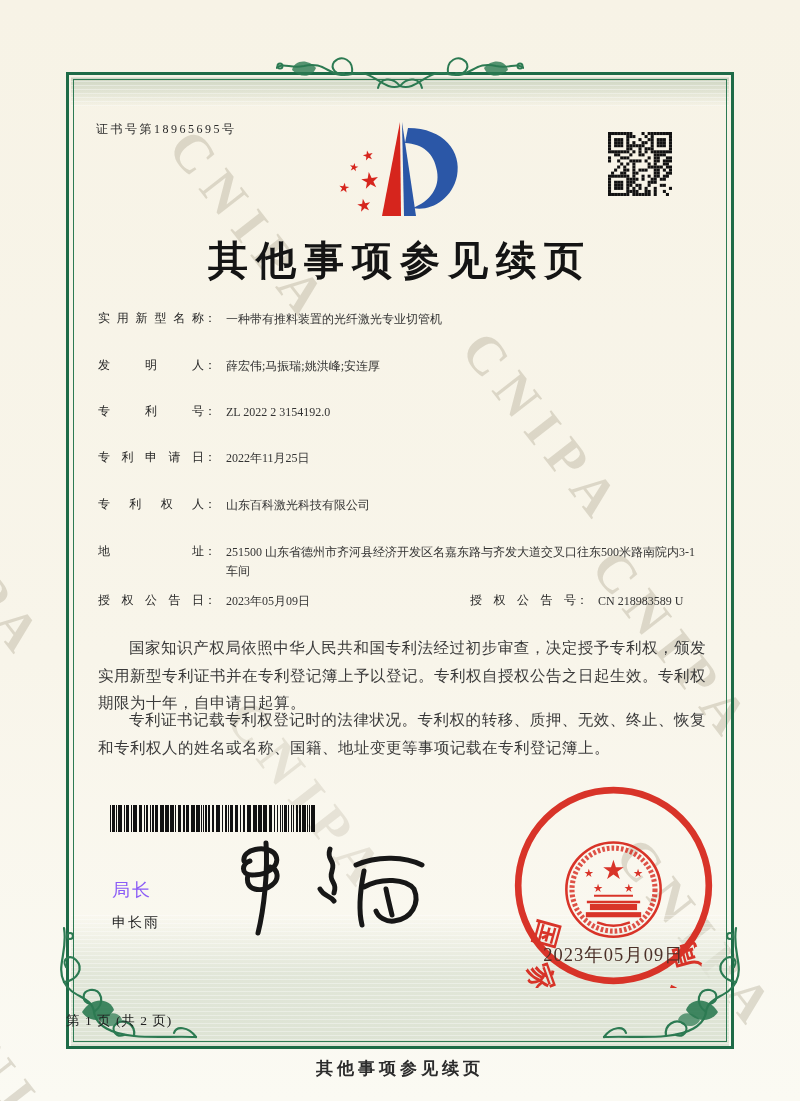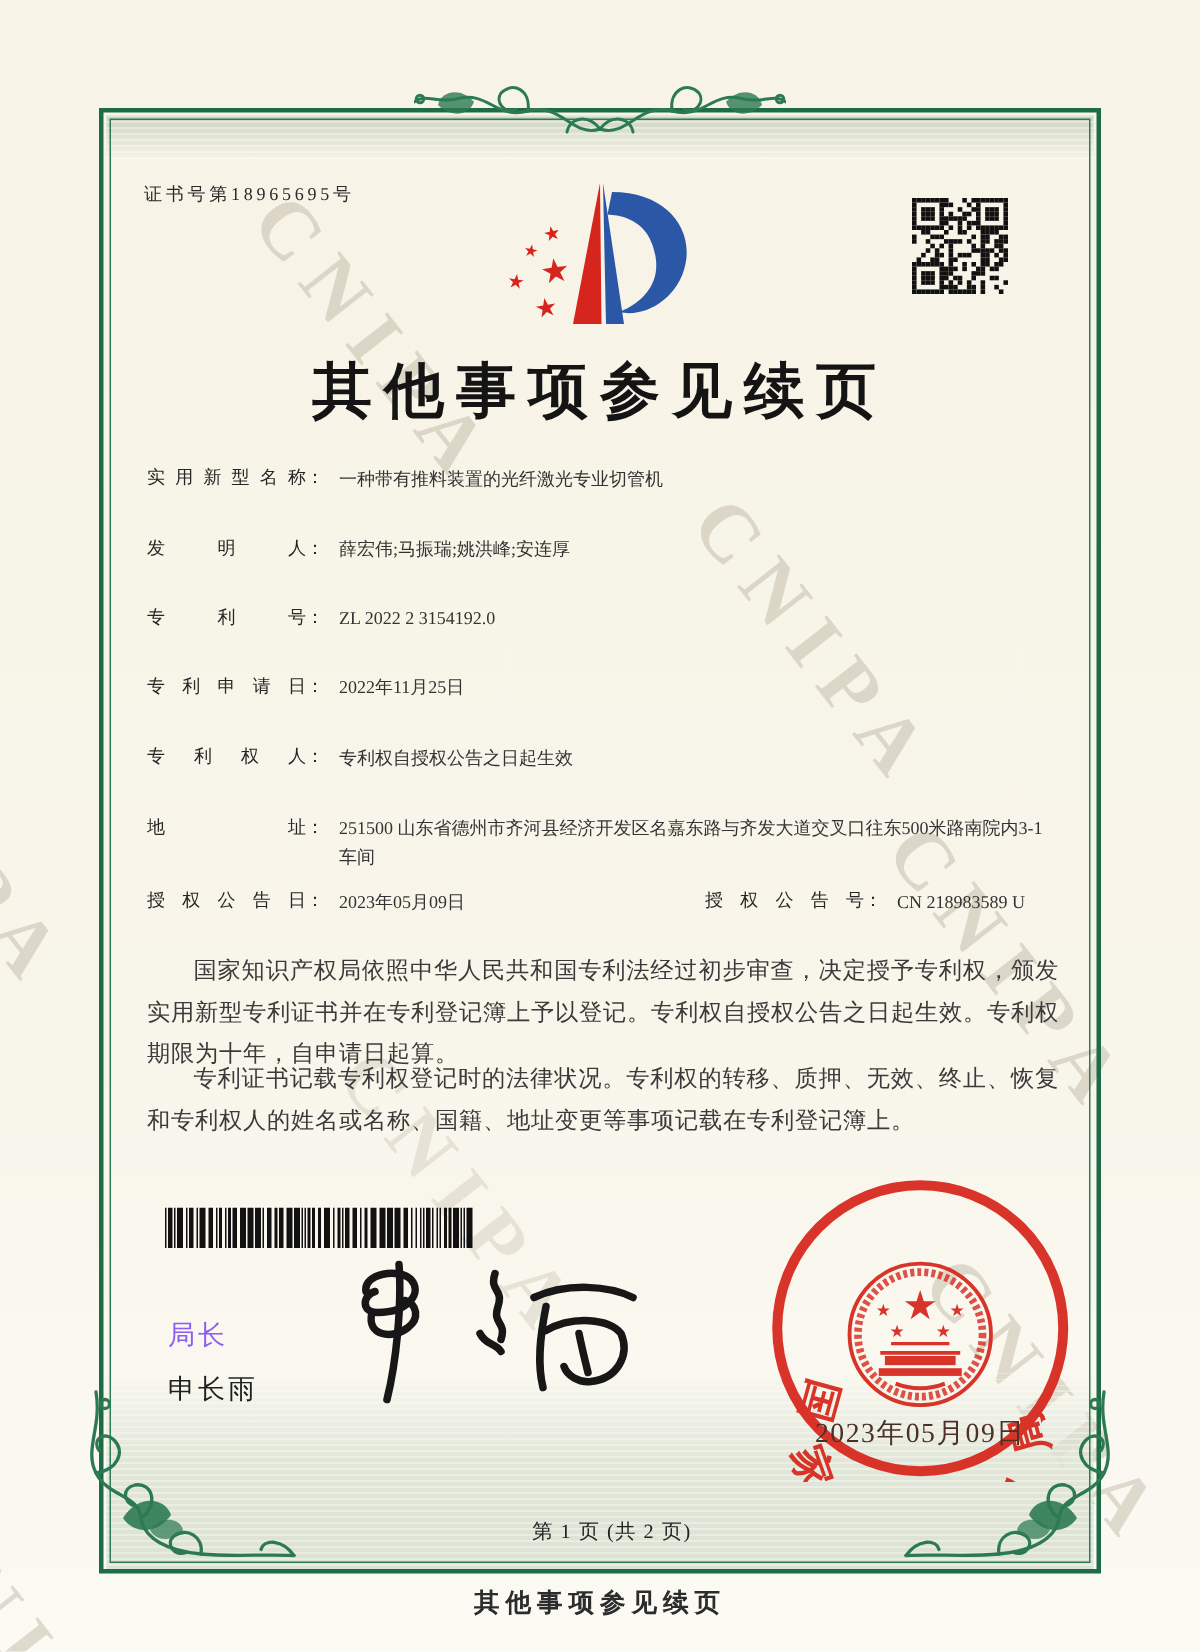--- a/index.html
+++ b/index.html
@@ -70,27 +70,27 @@
     position:absolute;left:98px;width:608px;z-index:4;
     font-size:15.5px;line-height:1.78;color:#3a3a3a;text-indent:2em;
     text-align:justify;letter-spacing:.5px;
   }
 
   
   .barcode{position:absolute;left:110px;top:805px;z-index:4;}
   .sig-title{position:absolute;left:112px;top:878px;z-index:4;
     font-family:"Liberation Sans",sans-serif;font-size:18px;color:#8b5cf6;letter-spacing:2px;}
   .sig-name{position:absolute;left:112px;top:914px;z-index:4;
-    font-family:"Liberation Sans",sans-serif;font-size:18px;color:#1f1f1f;letter-spacing:2px;}
+    font-family:"Liberation Sans",sans-serif;font-size:14px;color:#1f1f1f;letter-spacing:2px;}
   .signature{position:absolute;left:228px;top:831px;z-index:4;}
   .seal{position:absolute;left:511px;top:783px;z-index:5;opacity:.94;}
 
   .page-no{
     position:absolute;left:66px;top:1012px;width:684px;z-index:4;
-    text-align:center;font-size:13.5px;color:#222;letter-spacing:1px;
+    font-size:13.5px;color:#222;letter-spacing:1px;
   }
   .footer-note{
     position:absolute;left:0;top:1057px;width:800px;z-index:4;
     text-align:center;font-size:17px;font-weight:600;color:#2c2c2c;letter-spacing:4px;
   }
 </style>
 </head>
 <body>
 
 <div class="page">
@@ -408,21 +408,21 @@
   <div class="row" style="top:403px">
     <span class="flabel"><span class="just">专利号</span><span class="colon">：</span></span>
     <span class="fvalue">ZL 2022 2 3154192.0</span>
   </div>
   <div class="row" style="top:449px">
     <span class="flabel"><span class="just">专利申请日</span><span class="colon">：</span></span>
     <span class="fvalue">2022年11月25日</span>
   </div>
   <div class="row" style="top:496px">
     <span class="flabel"><span class="just">专利权人</span><span class="colon">：</span></span>
-    <span class="fvalue">专利权自授权公告之日起生效</span>
+    <span class="fvalue">山东百科激光科技有限公司</span>
   </div>
   <div class="row" style="top:543px">
     <span class="flabel"><span class="just">地址</span><span class="colon">：</span></span>
     <span class="fvalue wide">251500 山东省德州市齐河县经济开发区名嘉东路与齐发大道交叉口往东500米路南院内3-1车间</span>
   </div>
   <div class="row" style="top:592px">
     <span class="flabel"><span class="just">授权公告日</span><span class="colon">：</span></span>
     <span class="fvalue">2023年05月09日</span>
   </div>
   <div class="row" style="top:592px;left:470px">

